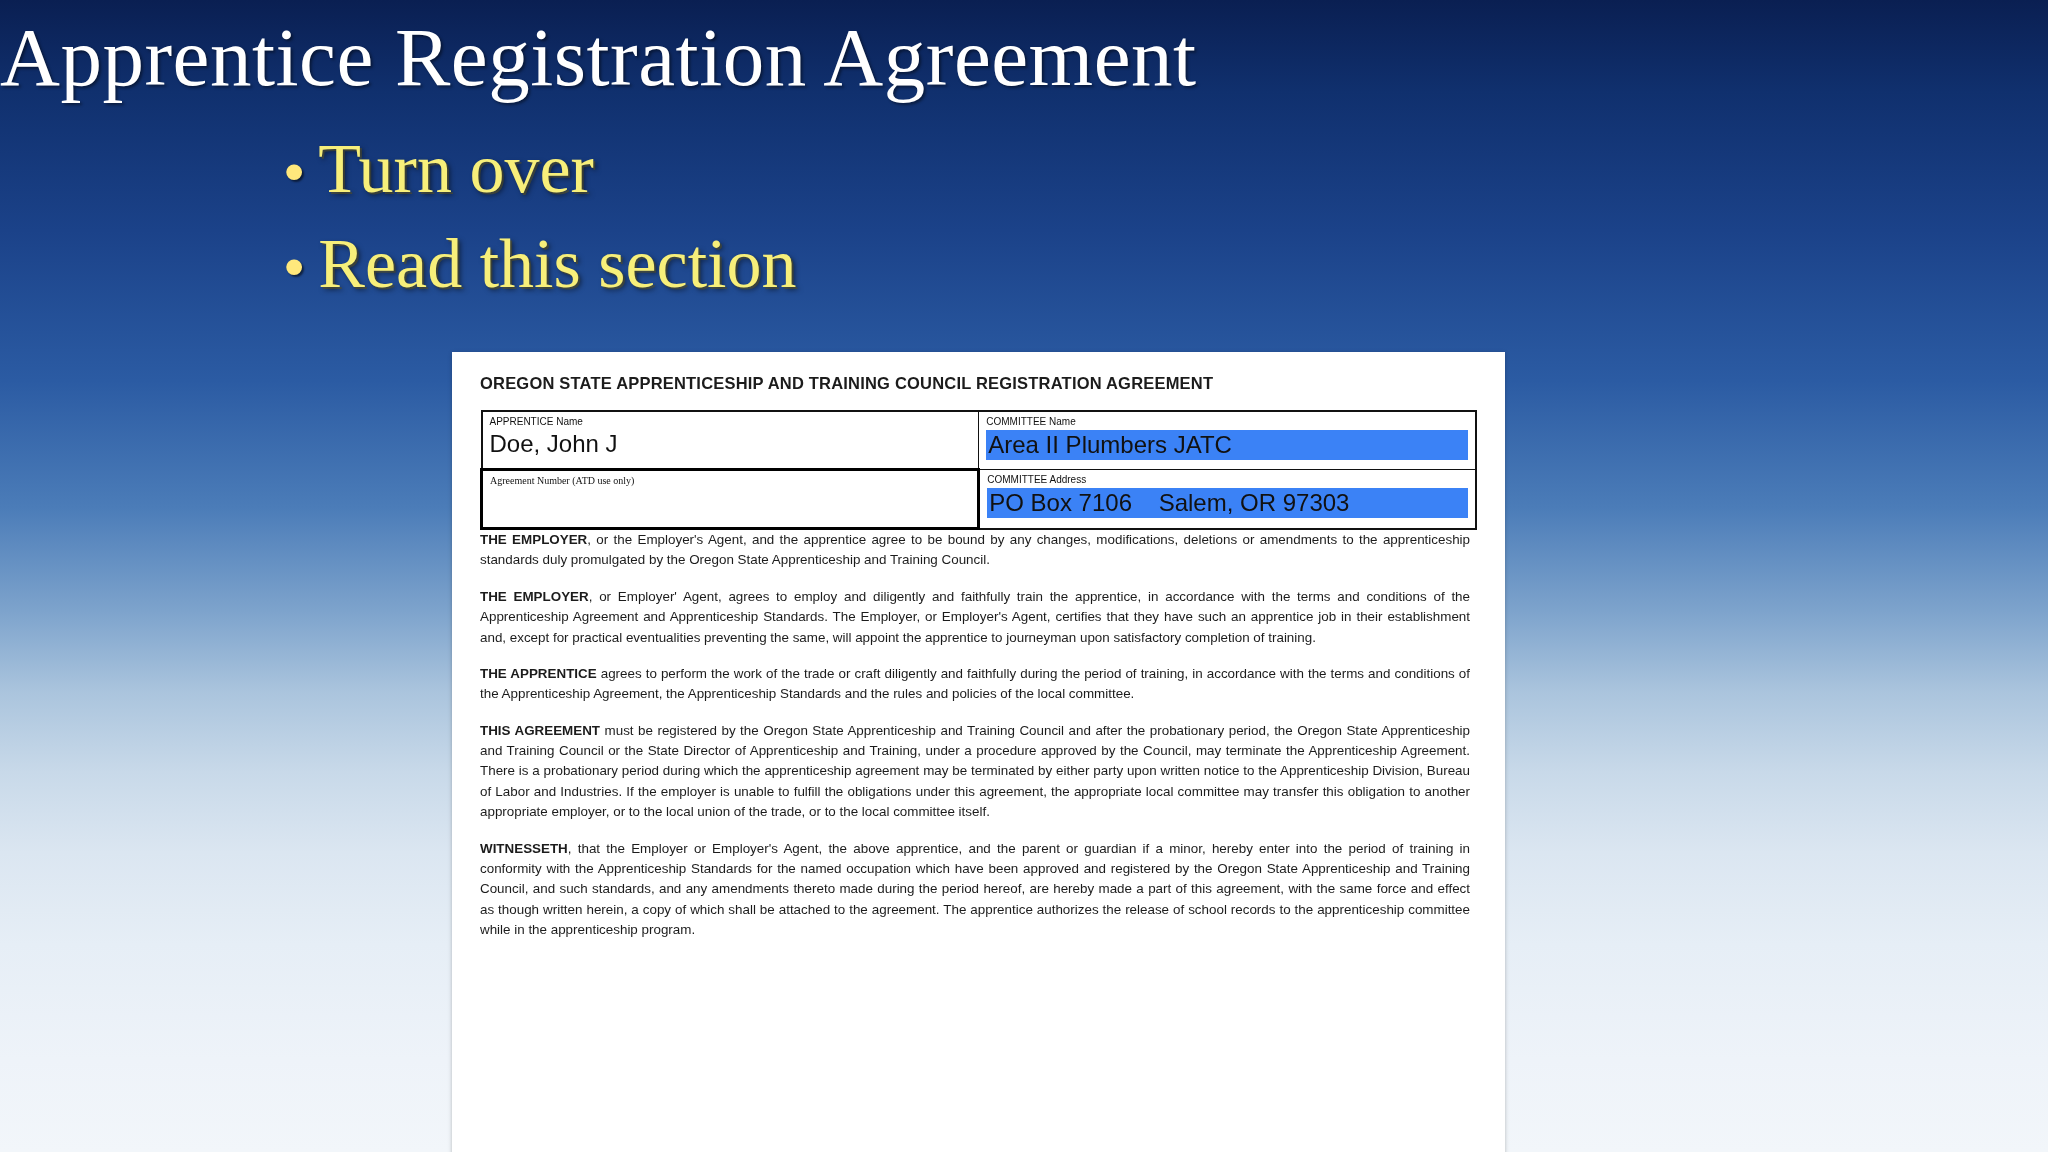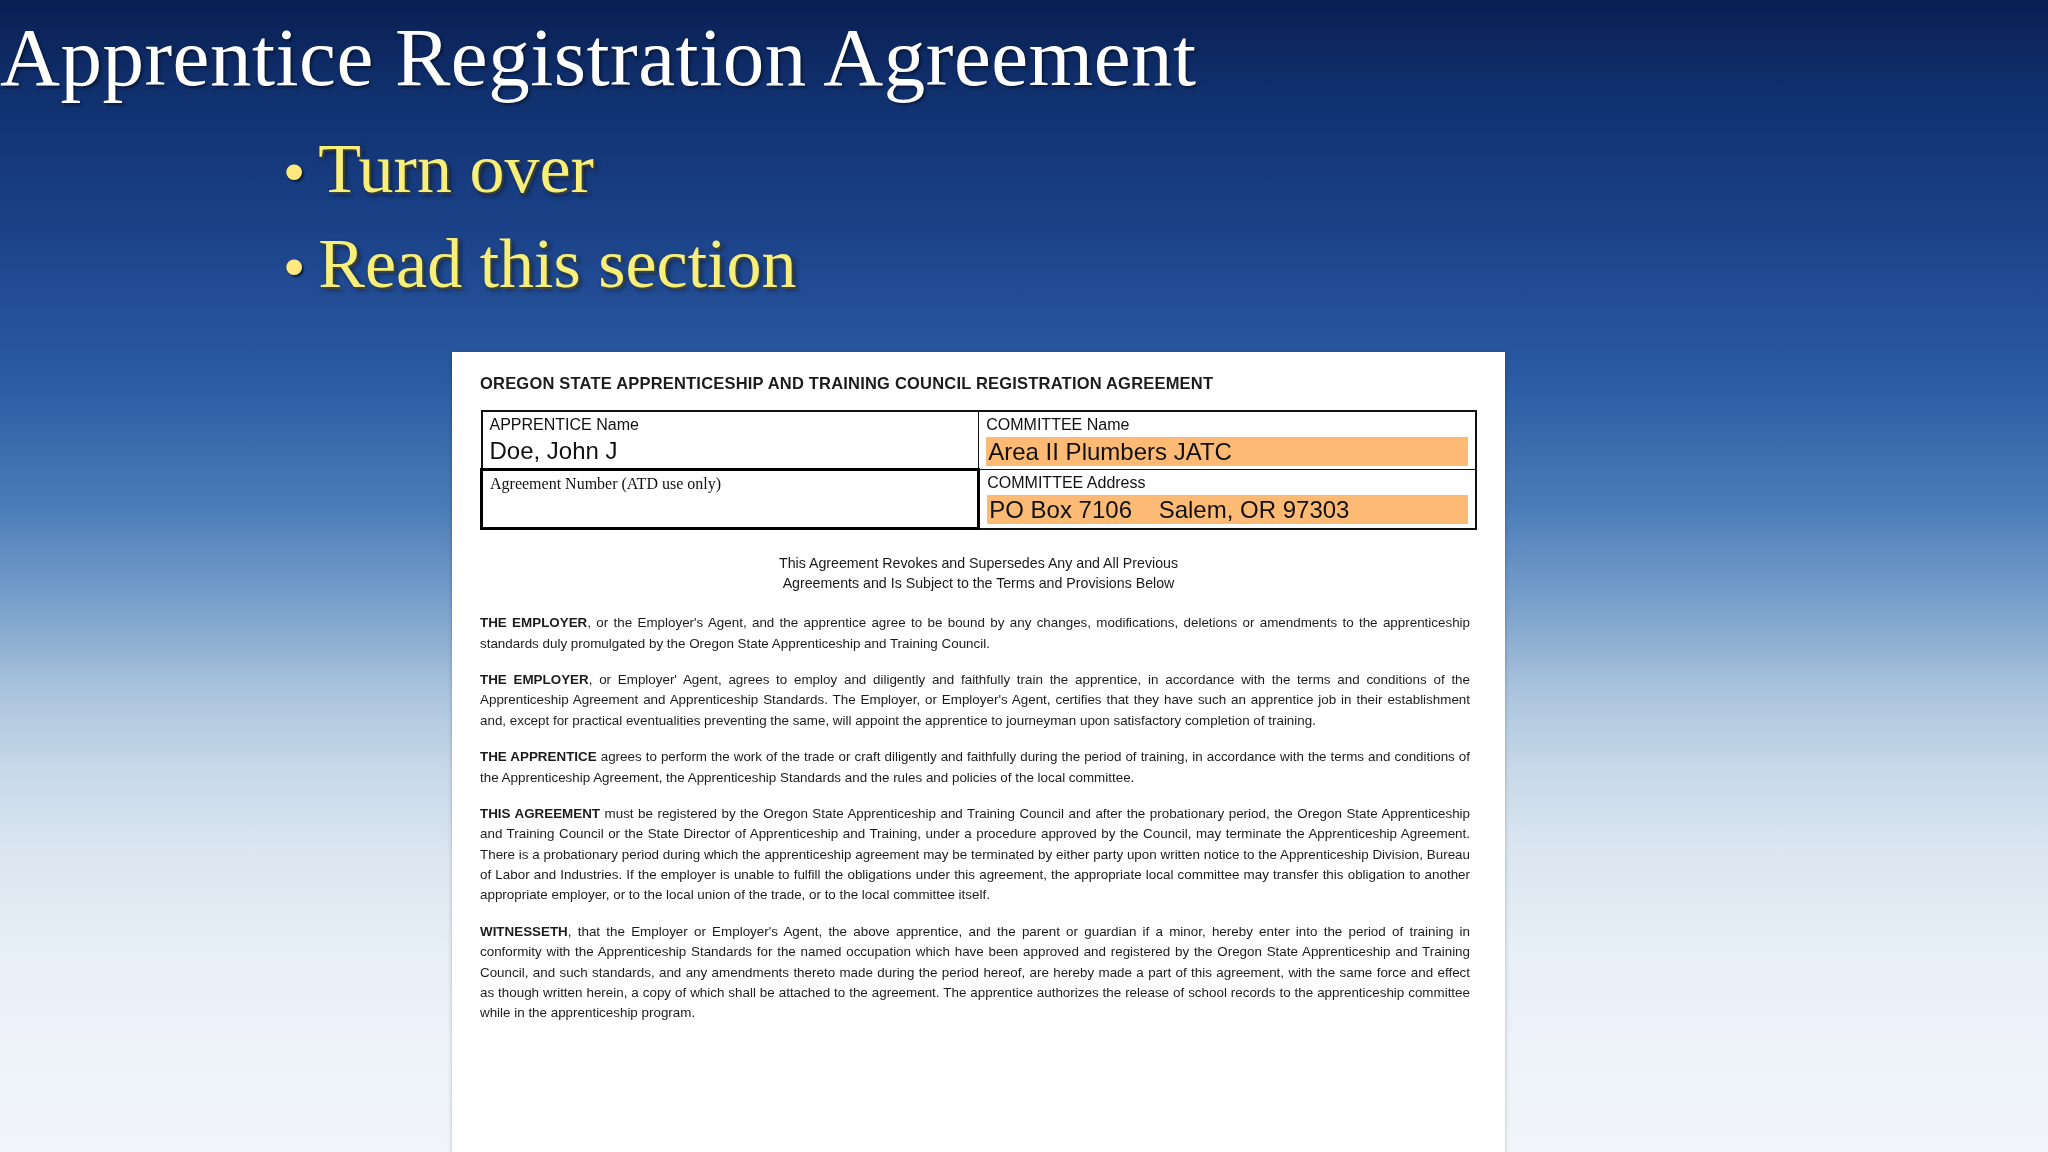--- a/index.html
+++ b/index.html
@@ -116,33 +116,33 @@
     border: 1.5px solid #111;
     padding: 0;
     vertical-align: top;
   }
   .fcell {
     padding: 4px 7px 7px 7px;
     height: 56px;
     box-sizing: border-box;
   }
   .flabel {
-    font-size: 16px;
+    font-size: 10px;
     color: #111;
     line-height: 1.1;
     margin-bottom: 3px;
   }
   .fvalue {
     font-size: 24px;
     color: #111;
     line-height: 1.15;
     white-space: pre;
   }
   .fvalue.filled {
-    background: #fdba74;
+    background: #3b82f6;
     display: block;
     padding: 1px 2px;
   }
   .cell-blank .fvalue { min-height: 26px; }
   .box-thick { border: 3px solid #000 !important; font-family: Liberation Serif, serif; }
 
   
   .revokes {
     text-align: center;
     font-size: 14.2px;
@@ -210,24 +210,20 @@
           <td>
             <div class="fcell">
               <div class="flabel">COMMITTEE Address</div>
               <div class="fvalue filled">PO Box 7106    Salem, OR 97303</div>
             </div>
           </td>
         </tr>
       </tbody>
         </table>
 
-      <div class="revokes">
-        <div>This Agreement Revokes and Supersedes Any and All Previous</div>
-        <div>Agreements and Is Subject to the Terms and Provisions Below</div>
-      </div>
 
       <p class="para"><b>THE EMPLOYER</b><span>, or the Employer's Agent, and the apprentice agree to be bound by any changes, modifications, deletions or amendments to the apprenticeship standards duly promulgated by the Oregon State Apprenticeship and Training Council.</span></p>
 
       <p class="para"><b>THE EMPLOYER</b><span>, or Employer' Agent, agrees to employ and diligently and faithfully train the apprentice, in accordance with the terms and conditions of the Apprenticeship Agreement and Apprenticeship Standards. The Employer, or Employer's Agent, certifies that they have such an apprentice job in their establishment and, except for practical eventualities preventing the same, will appoint the apprentice to journeyman upon satisfactory completion of training.</span></p>
 
       <p class="para"><b>THE APPRENTICE</b><span> agrees to perform the work of the trade or craft diligently and faithfully during the period of training, in accordance with the terms and conditions of the Apprenticeship Agreement, the Apprenticeship Standards and the rules and policies of the local committee.</span></p>
 
       <p class="para"><b>THIS AGREEMENT</b><span> must be registered by the Oregon State Apprenticeship and Training Council and after the probationary period, the Oregon State Apprenticeship and Training Council or the State Director of Apprenticeship and Training, under a procedure approved by the Council, may terminate the Apprenticeship Agreement. There is a probationary period during which the apprenticeship agreement may be terminated by either party upon written notice to the Apprenticeship Division, Bureau of Labor and Industries. If the employer is unable to fulfill the obligations under this agreement, the appropriate local committee may transfer this obligation to another appropriate employer, or to the local union of the trade, or to the local committee itself.</span></p>
 
       <p class="para"><b>WITNESSETH</b><span>, that the Employer or Employer's Agent, the above apprentice, and the parent or guardian if a minor, hereby enter into the period of training in conformity with the Apprenticeship Standards for the named occupation which have been approved and registered by the Oregon State Apprenticeship and Training Council, and such standards, and any amendments thereto made during the period hereof, are hereby made a part of this agreement, with the same force and effect as though written herein, a copy of which shall be attached to the agreement. The apprentice authorizes the release of school records to the apprenticeship committee while in the apprenticeship program.</span></p>

